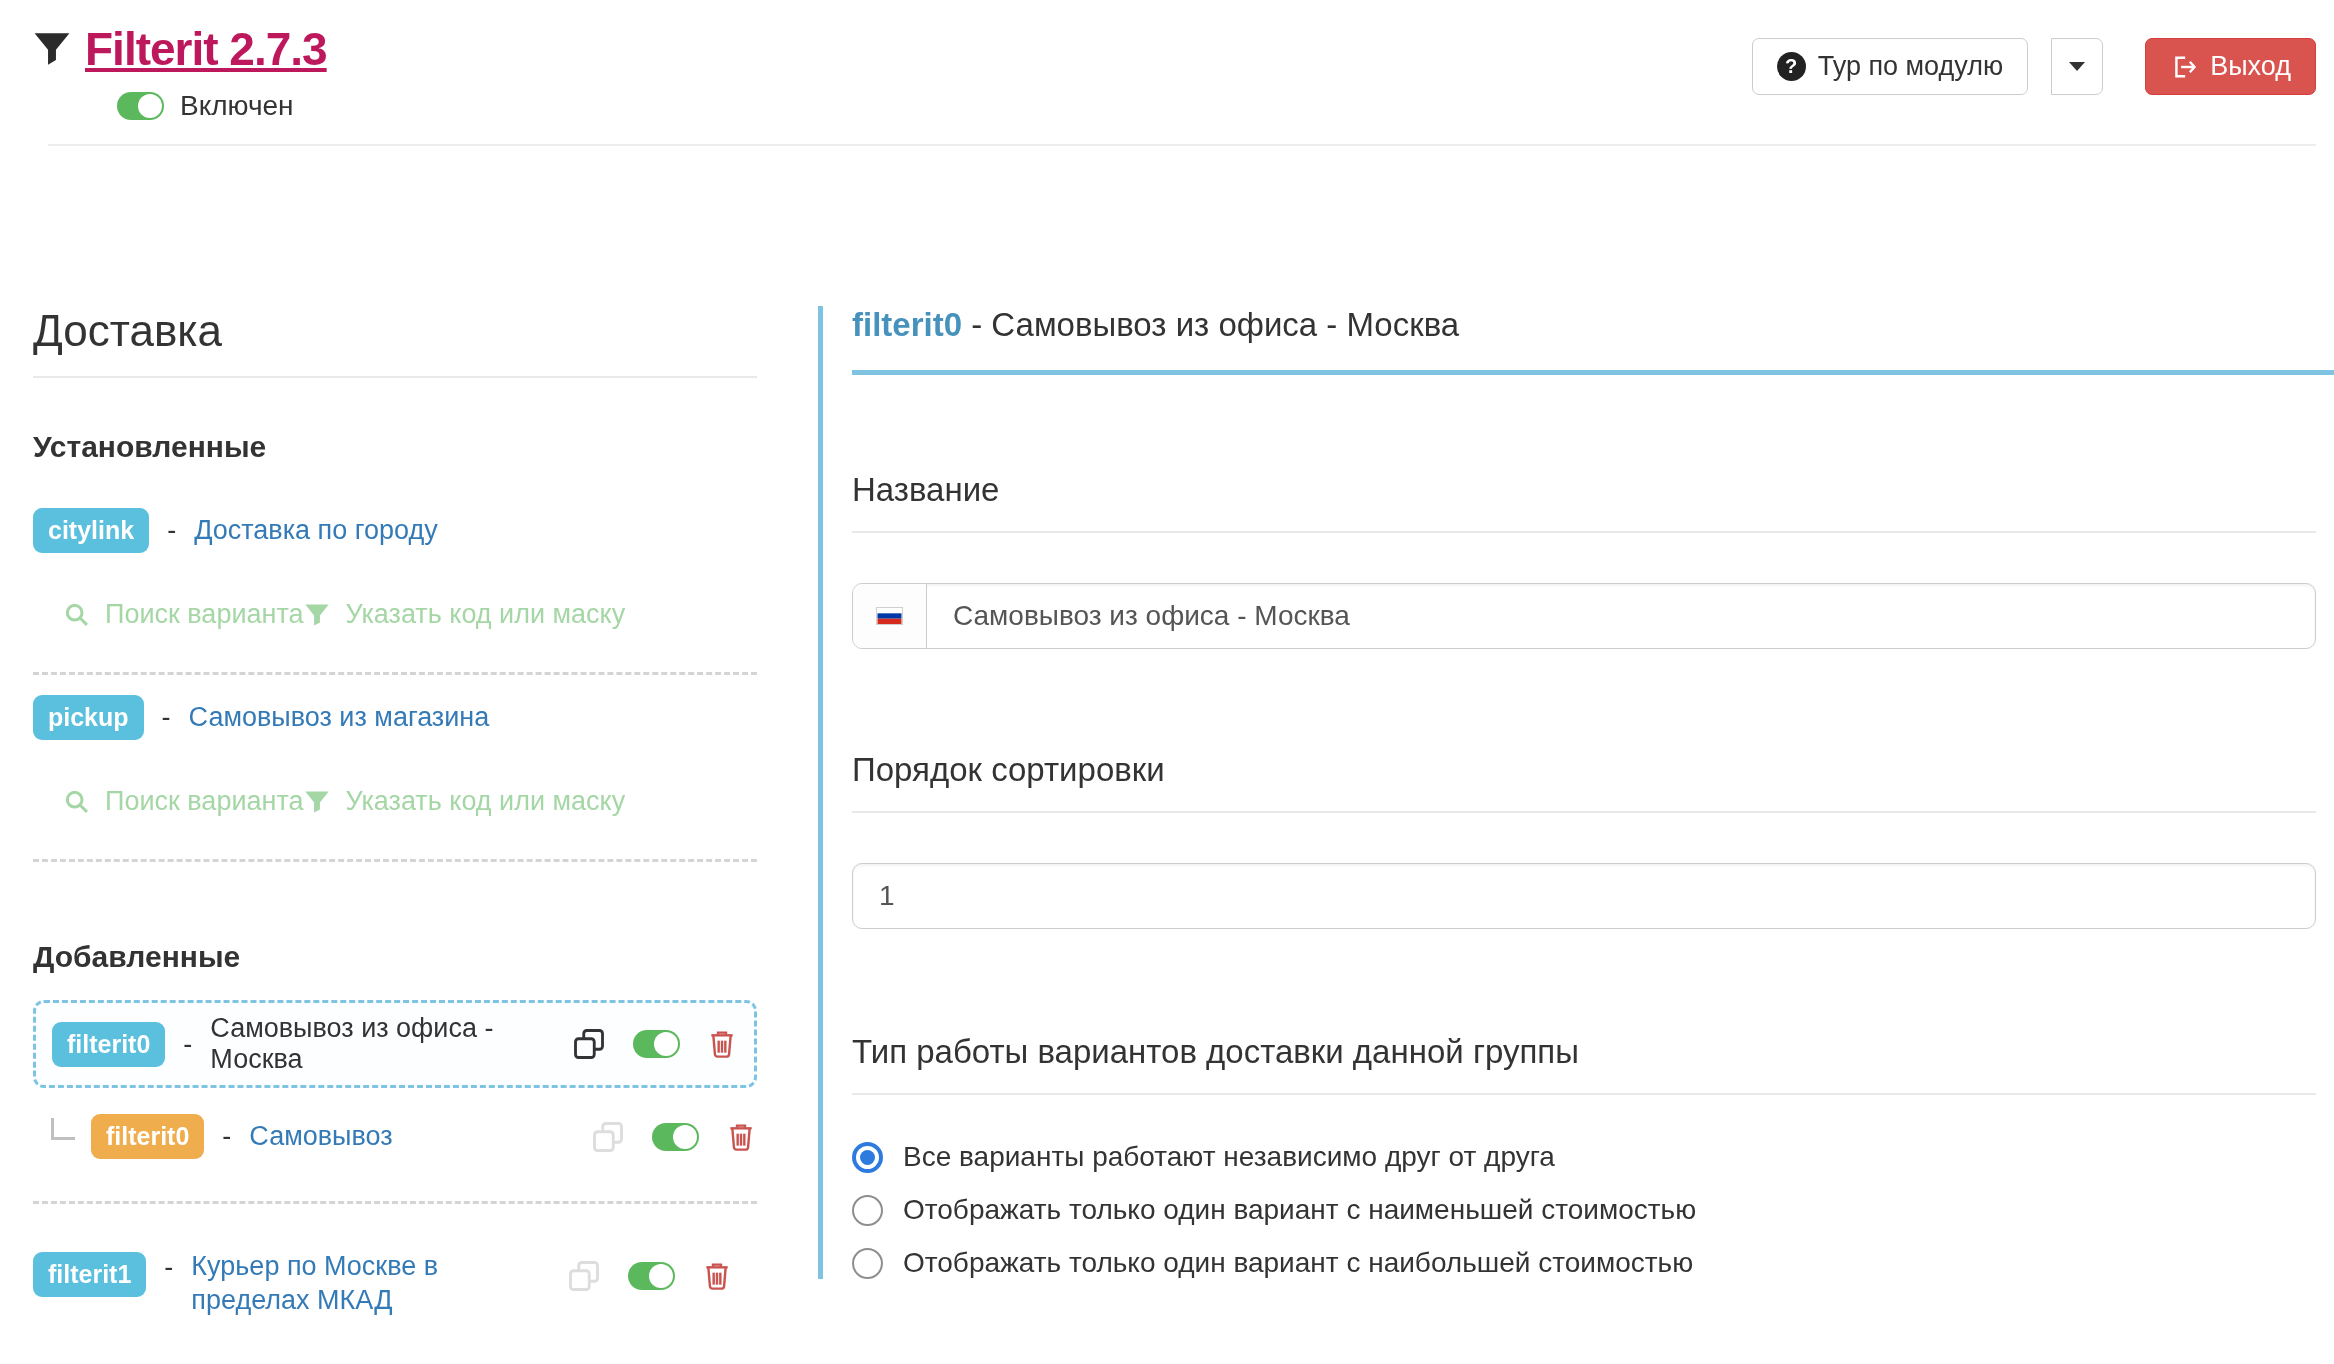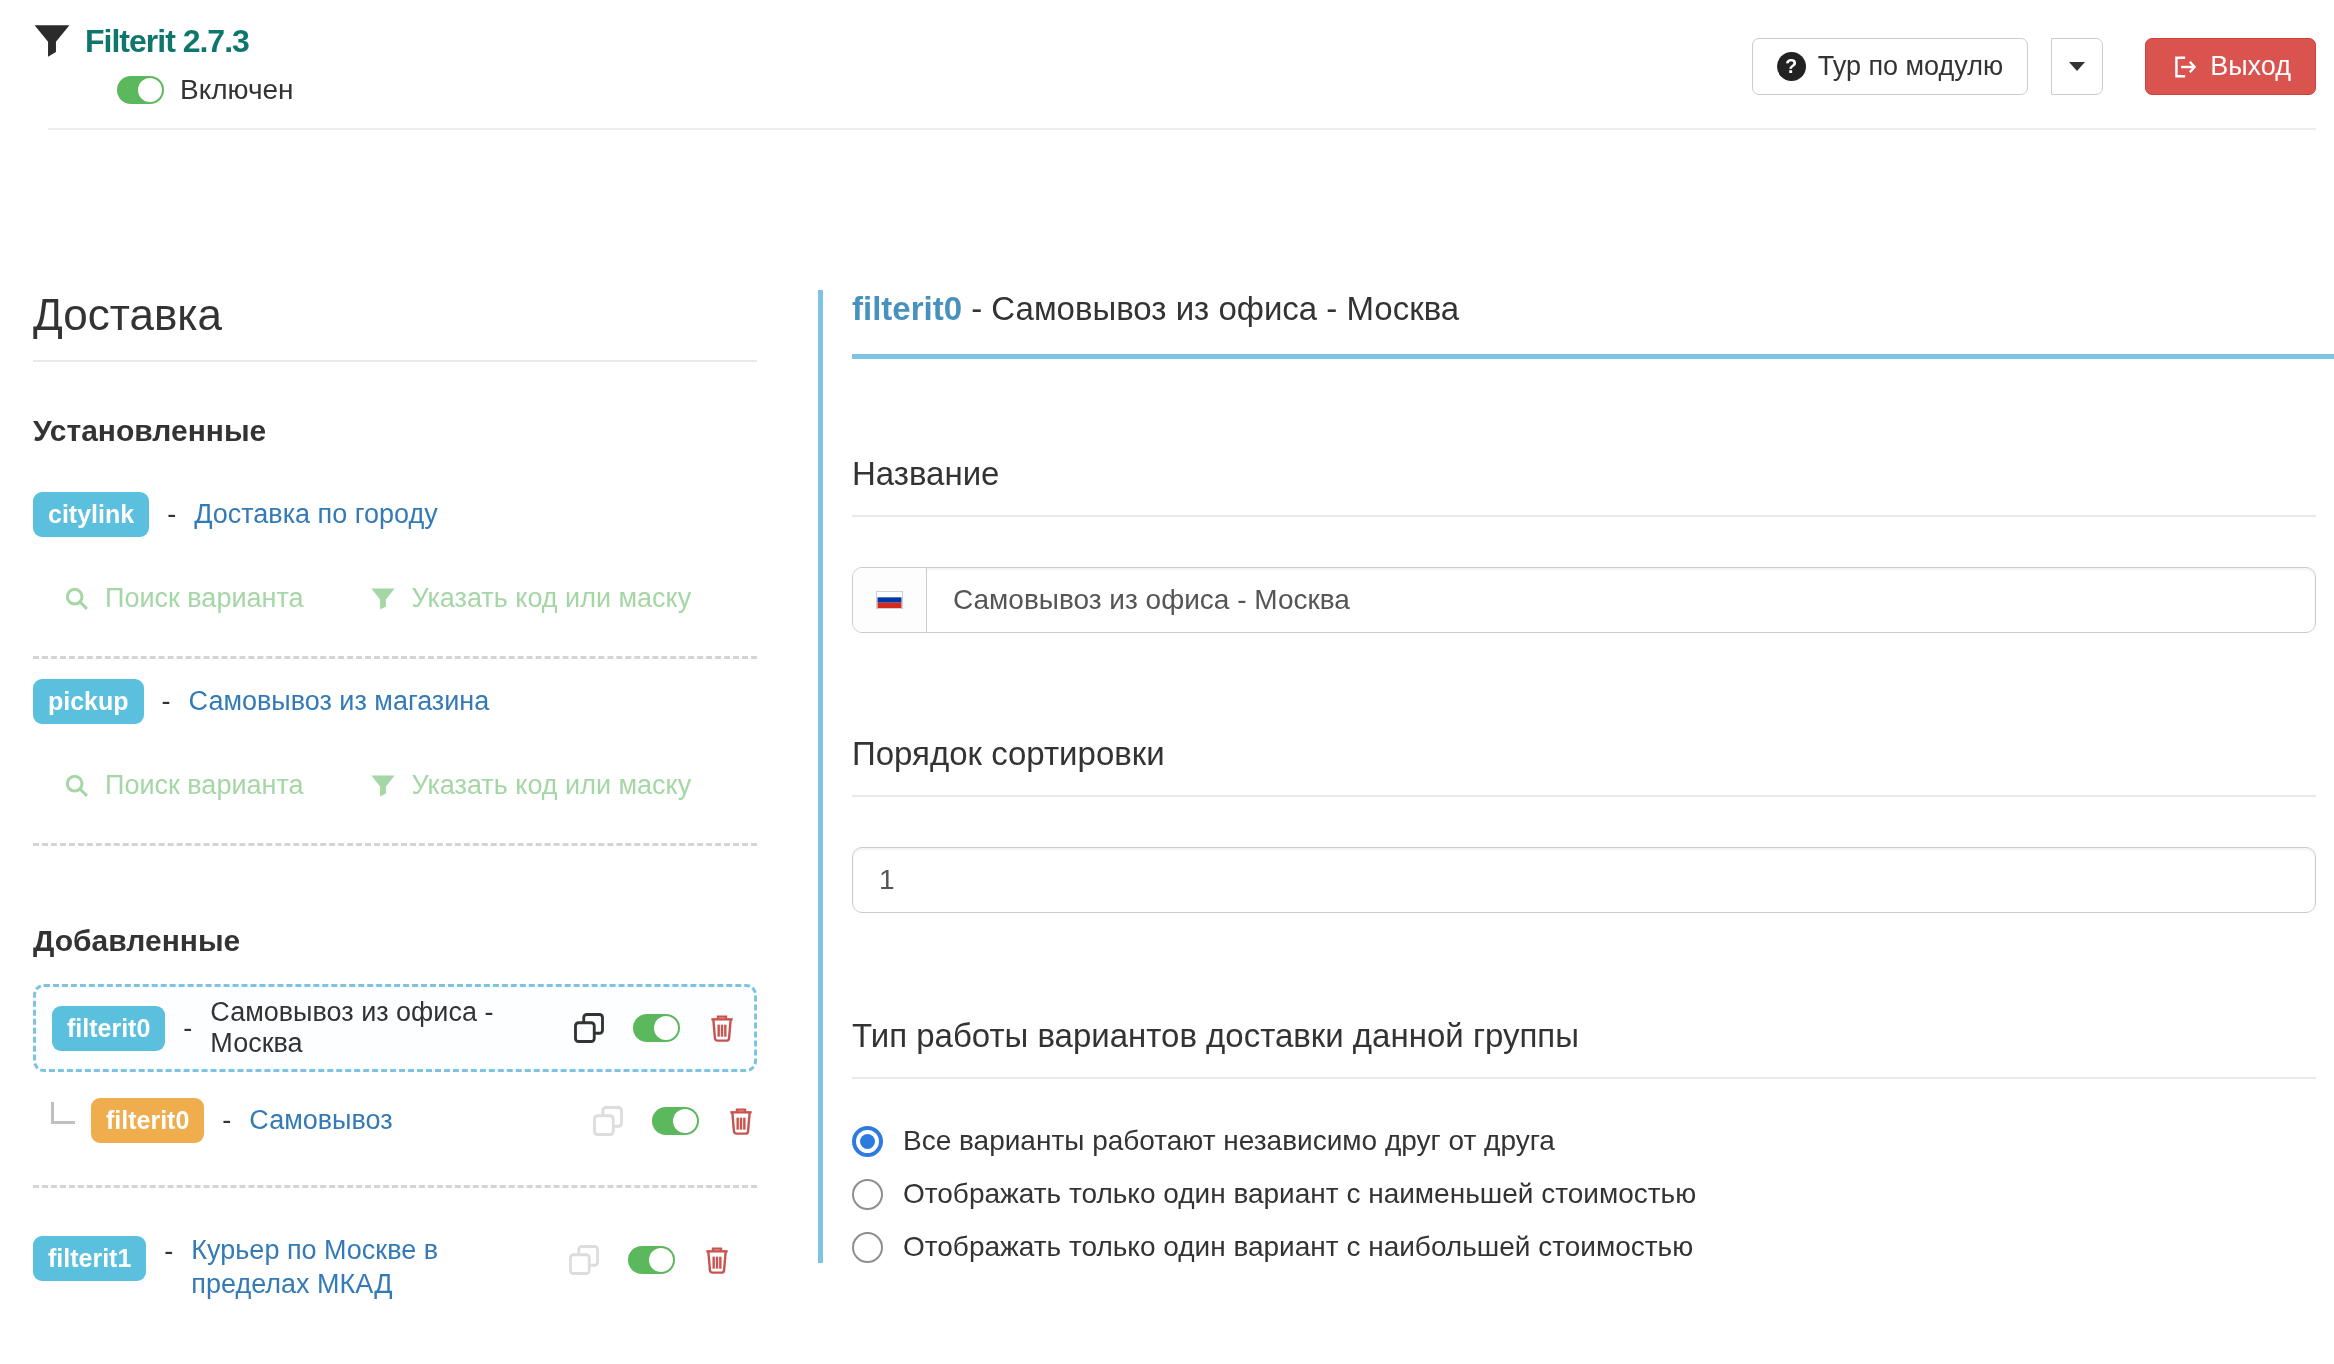--- a/index.html
+++ b/index.html
@@ -3,21 +3,21 @@
 <meta charset="utf-8">
 <style>
   * { margin:0; padding:0; box-sizing:border-box; }
   html,body { width:2334px; height:1364px; background:#fff; overflow:hidden;
     font-family:"Liberation Sans","DejaVu Sans",sans-serif; color:#333; }
 
   
   .topbar { position:relative; padding:22px 18px 0 33px; }
   .title-row { display:flex; align-items:center; gap:14px; }
   .app-funnel { width:38px; height:38px; }
-  .app-title { font-size:32px; font-weight:bold; color:#0f766e; letter-spacing:-1px; }
+  .app-title { font-size:46px; font-weight:bold; color:#be185d; letter-spacing:-1px;text-decoration:underline; }
   .status-row { display:flex; align-items:center; gap:16px; margin:14px 0 0 84px; }
   .status-label { font-size:28px; }
   .toggle { width:47px; height:28px; border-radius:14px; background:#5cb85c; position:relative; flex:0 0 auto; cursor:pointer; }
   .toggle .knob { position:absolute; top:2px; right:2px; width:24px; height:24px; border-radius:50%; background:#fff; }
   .topbar-buttons { position:absolute; top:38px; right:18px; display:flex; align-items:stretch; }
   .btn { display:flex; align-items:center; gap:12px; font-size:27px; padding:0 24px; height:57px; border-radius:7px; border:1px solid #ccc; background:#fff; cursor:pointer; white-space:nowrap; }
   .btn-default { color:#333; }
   .btn-success { background:#5cb85c; border-color:#4cae4c; color:#fff; border-radius:7px 0 0 7px; }
   .btn-caret { width:52px; border-radius:0 7px 7px 0; border-left:1px solid #ccc; justify-content:center; padding:0; }
   .caret-down { width:0; height:0; border-left:8px solid transparent; border-right:8px solid transparent; border-top:9px solid #333; }
@@ -40,21 +40,21 @@
   .badge-blue { background:#5bc0de; }
   .badge-orange { background:#f0ad4e; }
   .dash { margin:0 18px; color:#333; }
   .row-link { color:#337ab7; text-decoration:none; cursor:pointer; }
   .row-name { color:#333; }
   .grow { flex:1; }
   .actions { display:flex; align-items:center; gap:26px; flex:0 0 auto; margin-left:20px; }
   .icon-copy { width:36px; height:36px; color:#333; cursor:pointer; }
   .icon-copy.faded { color:#ddd; }
   .icon-trash { width:32px; height:32px; color:#c9534f; cursor:pointer; }
-  .green-row { display:flex; align-items:flex-start; gap:66px; margin:46px 0 0 30px; }
+  .green-row { display:flex; align-items:flex-start; margin:46px 0 0 30px; }
   .green-link { display:flex; align-items:center; gap:14px; color:#a5d6a5; font-size:27px; cursor:pointer; text-decoration:none; }
   .icon-search, .icon-funnel-sm, .icon-plus { width:28px; height:28px; }
   .dashed-sep { border:none; border-top:3px dashed #d4d4d4; margin-top:42px; }
   .selected-row { border:3px dashed #7ec4e2; border-radius:11px; background:#fcfeff; padding:10px 16px; margin-top:26px; }
   .selected-row .ship-row { margin-top:0; }
   .child-row { margin-left:18px; }
   .connector { width:24px; height:22px; border-left:3px solid #c0c0c0; border-bottom:3px solid #c0c0c0; margin-right:16px; transform:translateY(-8px); flex:0 0 auto; }
   .two-line { max-width:355px; line-height:1.25; }
   .align-top { align-items:flex-start; }
   .align-top .actions { margin-top:8px; }

